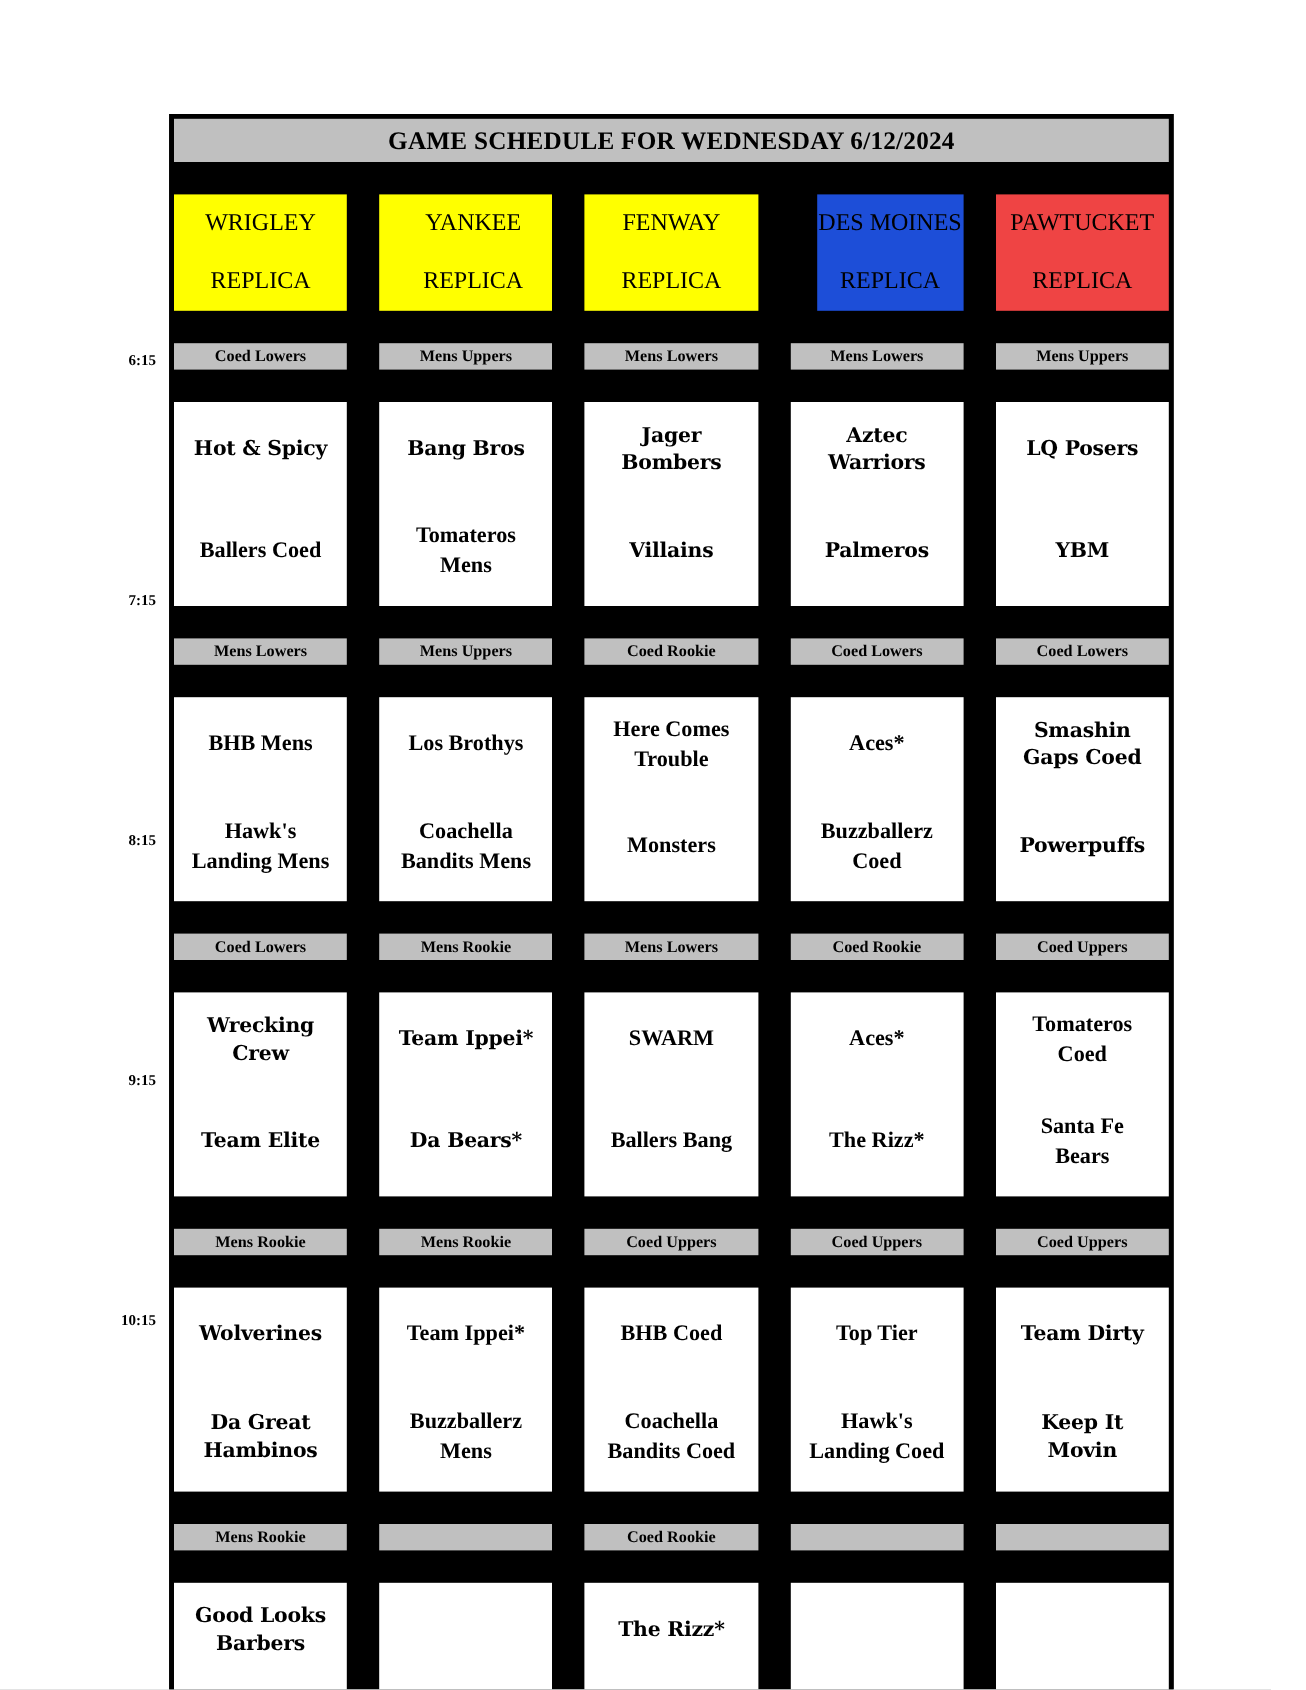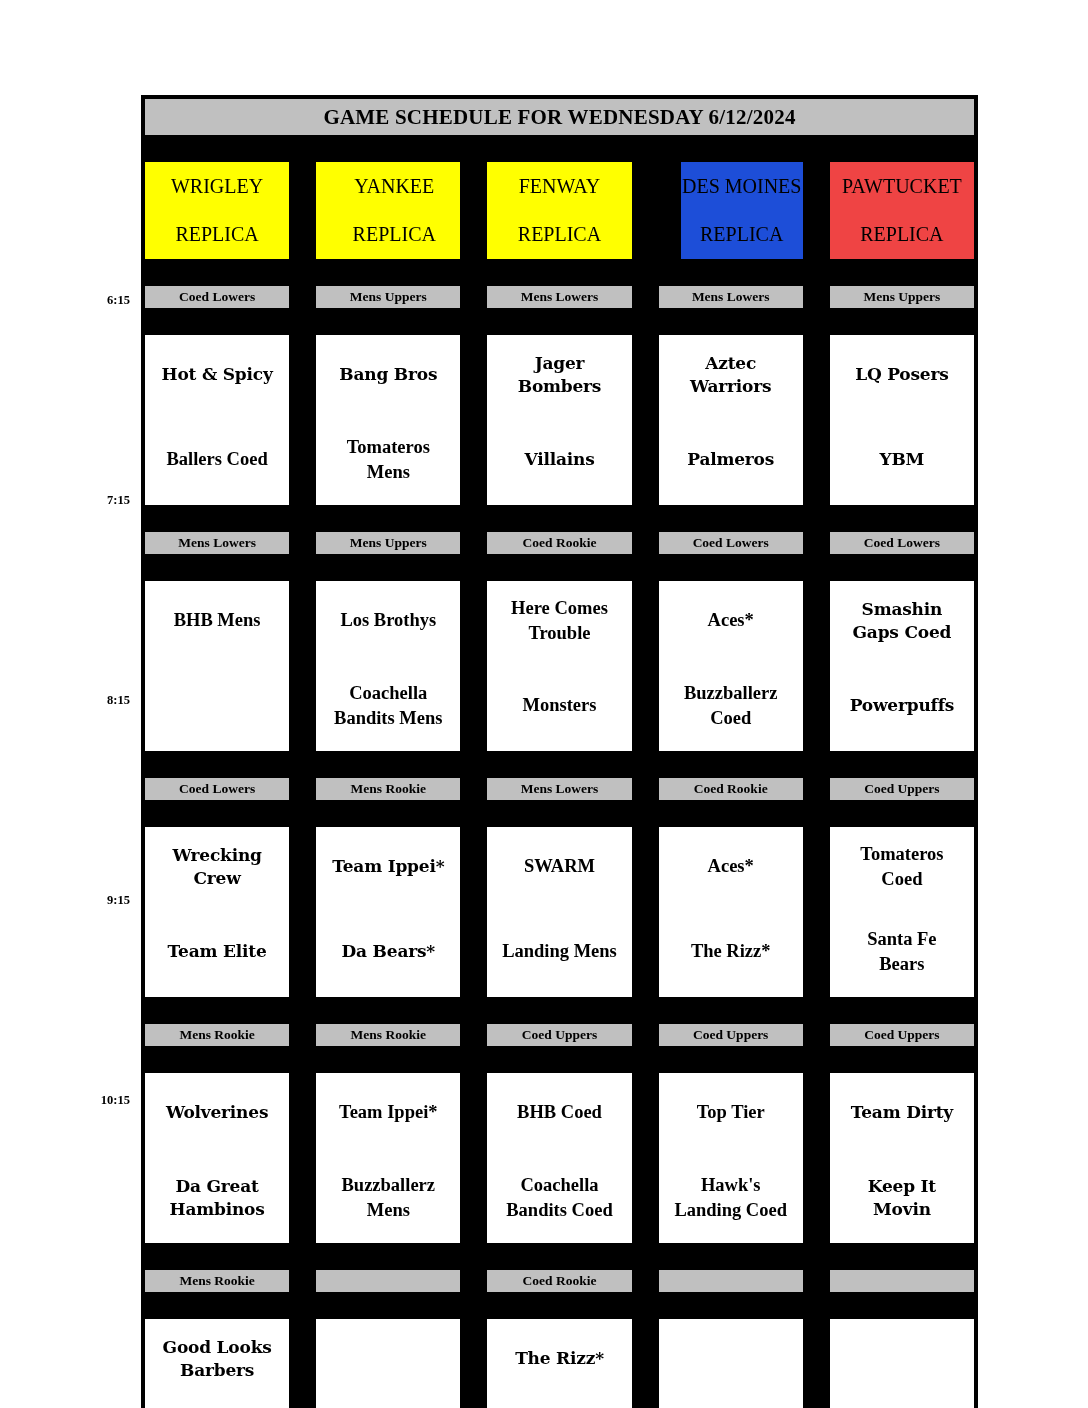--- a/index.html
+++ b/index.html
@@ -191,20 +191,21 @@
         <span>Coed Rookie</span>
       </div>
       <div class="cell league" style="background: rgb(192, 192, 192);">
         <span>Coed Lowers</span>
       </div>
       <div class="cell league" style="background: rgb(192, 192, 192);">
         <span>Coed Lowers</span>
       </div>
       <div class="cell game">
         <div class="team">BHB Mens</div>
+        <div class="team">Hawk's Landing Mens</div>
       </div>
       <div class="cell game">
         <div class="team">Los Brothys</div>
         <div class="team">Coachella Bandits Mens</div>
       </div>
       <div class="cell game">
         <div class="team">Here Comes Trouble</div>
         <div class="team">Monsters</div>
       </div>
       <div class="cell game">
@@ -233,21 +234,21 @@
       <div class="cell game">
         <div class="team heavy">Wrecking Crew</div>
         <div class="team heavy">Team Elite</div>
       </div>
       <div class="cell game">
         <div class="team heavy">Team Ippei*</div>
         <div class="team heavy">Da Bears*</div>
       </div>
       <div class="cell game">
         <div class="team">SWARM</div>
-        <div class="team">Landing Mens</div>
+        <div class="team">Ballers Bang</div>
       </div>
       <div class="cell game">
         <div class="team">Aces*</div>
         <div class="team">The Rizz*</div>
       </div>
       <div class="cell game">
         <div class="team">Tomateros Coed</div>
         <div class="team">Santa Fe Bears</div>
       </div>
       <div class="cell league" style="background: rgb(192, 192, 192);">

